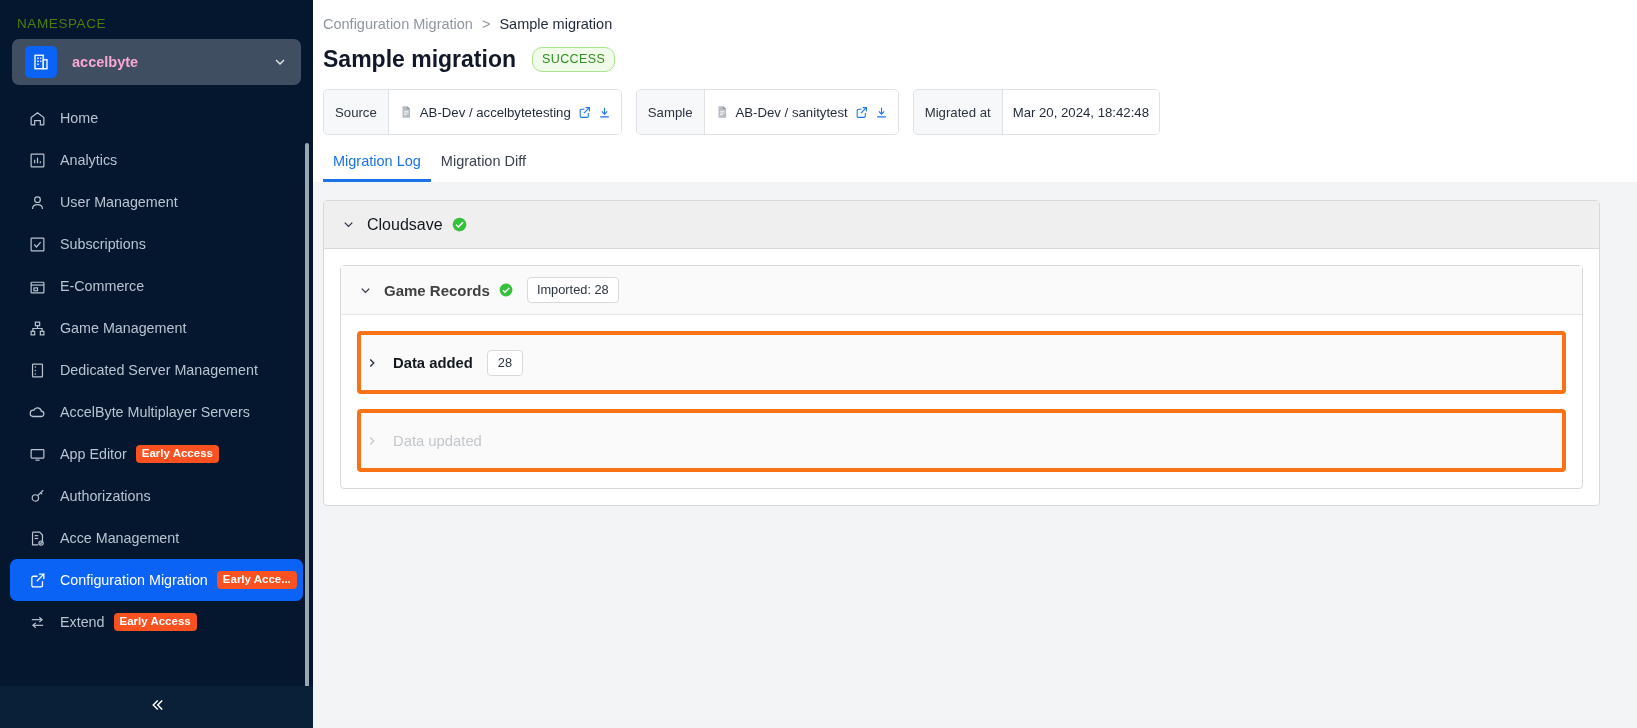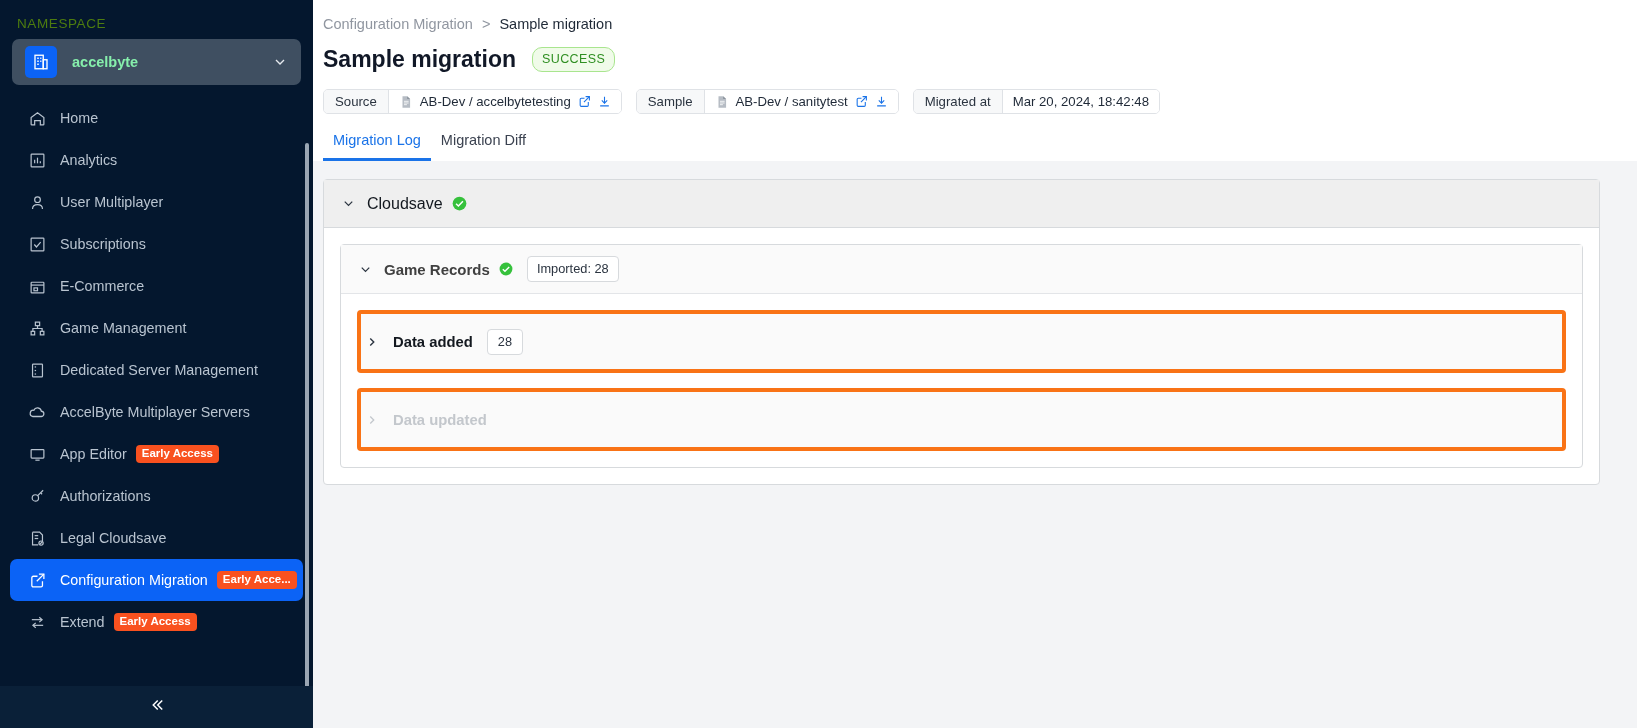--- a/index.html
+++ b/index.html
@@ -35,21 +35,21 @@
     cursor: pointer;
   }
   .ns-logo {
     width: 32px; height: 32px;
     background: #0b63f6;
     border-radius: 5px;
     display: flex; align-items: center; justify-content: center;
     flex: 0 0 32px;
   }
   .ns-name {
-    color: #86efac; font-weight: bold; font-size: 14.5px;
+    color: #f9a8d4; font-weight: bold; font-size: 14.5px;
     margin-left: 15px; flex: 1;
   }
   .ns-chev { color: #e6eaef; display: flex; align-items: center; }
 
   .nav { margin-top: 12px; flex: 1; overflow: hidden; position: relative; }
   .nav-item {
     display: flex; align-items: center;
     height: 42px;
     padding: 0 10px 0 17px;
     margin: 0 10px;
@@ -118,21 +118,21 @@
     letter-spacing: .4px;
     border-radius: 10px;
     padding: 4px 9px 5px 9px;
   }
 
   .meta-row { display: flex; align-items: center; padding: 16px 0 0 10px; gap: 14px; }
   .chip {
     display: flex; align-items: stretch;
     border: 1px solid #dfe2e6;
     border-radius: 5px;
-    height: 25px;
+    height: 46px;
     overflow: hidden;
     font-size: 13.2px;
     background: #ffffff;
   }
   .chip-key {
     background: #f7f8f9;
     color: #2b3440;
     display: flex; align-items: center;
     padding: 0 11px;
     border-right: 1px solid #dfe2e6;
@@ -204,21 +204,21 @@
     background: #fafafa;
     border: 4px solid #f97316;
     border-radius: 4px;
     height: 63px;
     display: flex; align-items: center;
     padding-left: 1px;
     cursor: pointer;
   }
   .row.disabled { cursor: default; }
   .row-label { font-size: 14.8px; font-weight: bold; color: #13181f; margin-left: 11px; }
-  .row.disabled .row-label { color: #c3c7cc; font-weight: bold; }
+  .row.disabled .row-label { color: #c3c7cc; font-weight: normal; }
   .num-pill {
     margin-left: 14px;
     border: 1px solid #d7dadd;
     border-radius: 4px;
     background: #ffffff;
     color: #2b3440;
     font-size: 12.8px;
     padding: 4px 10px 5px 10px;
   }
 </style>
@@ -273,21 +273,21 @@
         <span>Analytics</span>
       </div>
 
       <div class="nav-item">
         <span class="ico">
           <svg width="17" height="17" viewBox="0 0 24 24" fill="none" stroke="currentColor" stroke-width="1.7">
               <circle cx="12" cy="8" r="4"></circle>
               <path d="M5 21c0-4 3.5-6 7-6s7 2 7 6"></path>
             </svg>
         </span>
-        <span>User Multiplayer</span>
+        <span>User Management</span>
       </div>
 
       <div class="nav-item">
         <span class="ico">
           <svg width="17" height="17" viewBox="0 0 24 24" fill="none" stroke="currentColor" stroke-width="1.7">
               <rect x="3" y="3" width="18" height="18" rx="1"></rect>
               <polyline points="7.5 12 10.5 15.5 16.5 8.5"></polyline>
             </svg>
         </span>
         <span>Subscriptions</span>
@@ -363,21 +363,21 @@
         <span class="ico">
           <svg width="17" height="17" viewBox="0 0 24 24" fill="none" stroke="currentColor" stroke-width="1.7">
               <path d="M5 3h10l4 4v9"></path>
               <path d="M5 3v18h8"></path>
               <line x1="8" y1="8" x2="13" y2="8"></line>
               <line x1="8" y1="12" x2="13" y2="12"></line>
               <circle cx="17" cy="18.5" r="3"></circle>
               <line x1="15" y1="20.5" x2="19" y2="16.5"></line>
             </svg>
         </span>
-        <span>Legal Cloudsave</span>
+        <span>Acce Management</span>
       </div>
 
       <div class="nav-item active">
         <span class="ico">
           <svg width="17" height="17" viewBox="0 0 24 24" fill="none" stroke="currentColor" stroke-width="1.8">
               <path d="M19 13v6a2 2 0 0 1-2 2H6a2 2 0 0 1-2-2V8a2 2 0 0 1 2-2h6"></path>
               <polyline points="14 3 21 3 21 10"></polyline>
               <line x1="11" y1="13" x2="21" y2="3"></line>
             </svg>
         </span>

